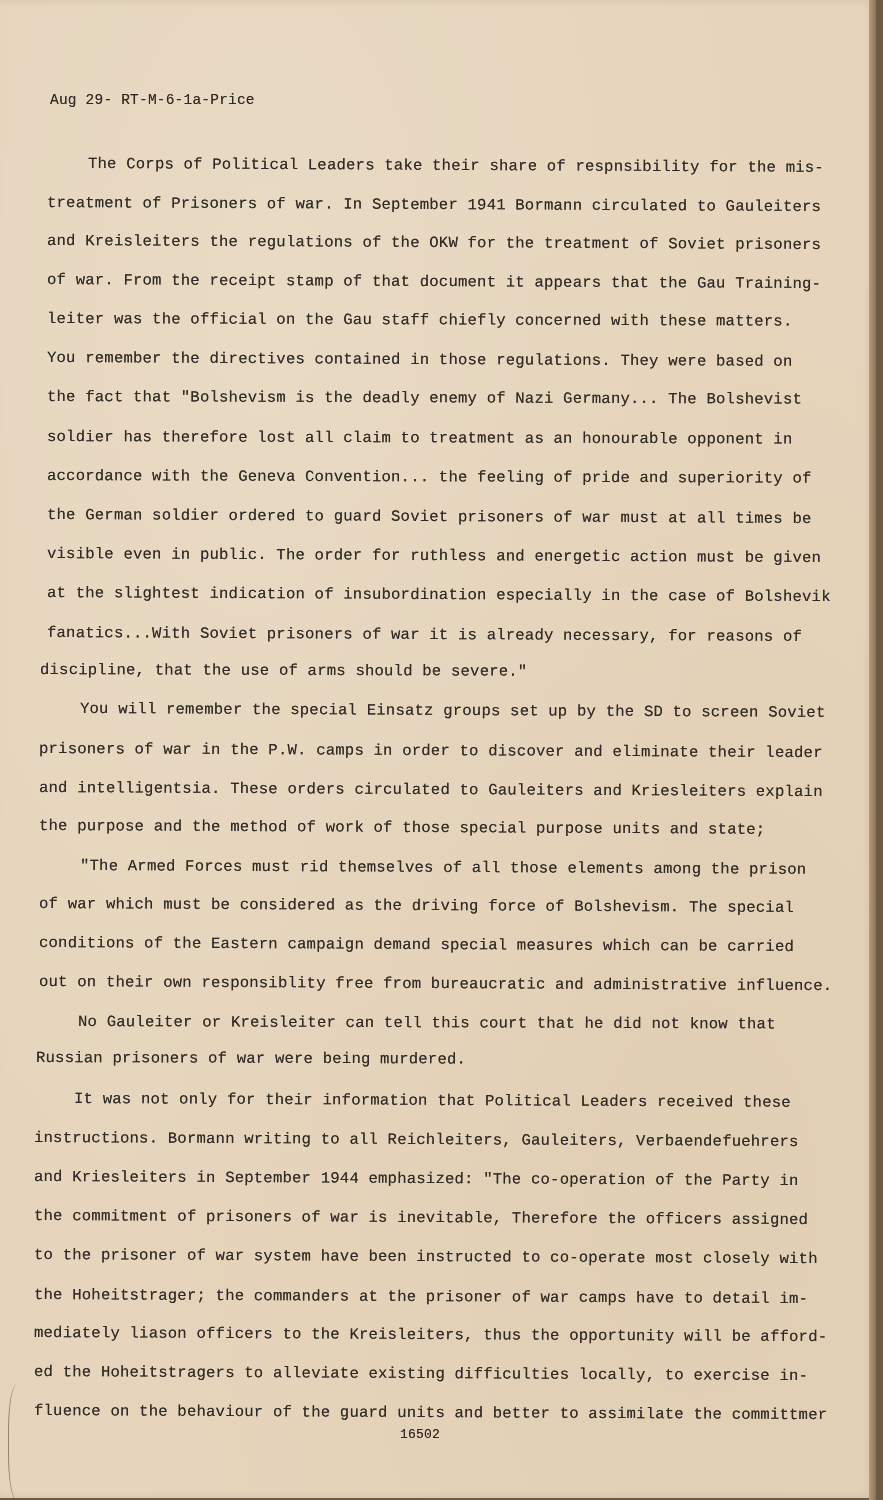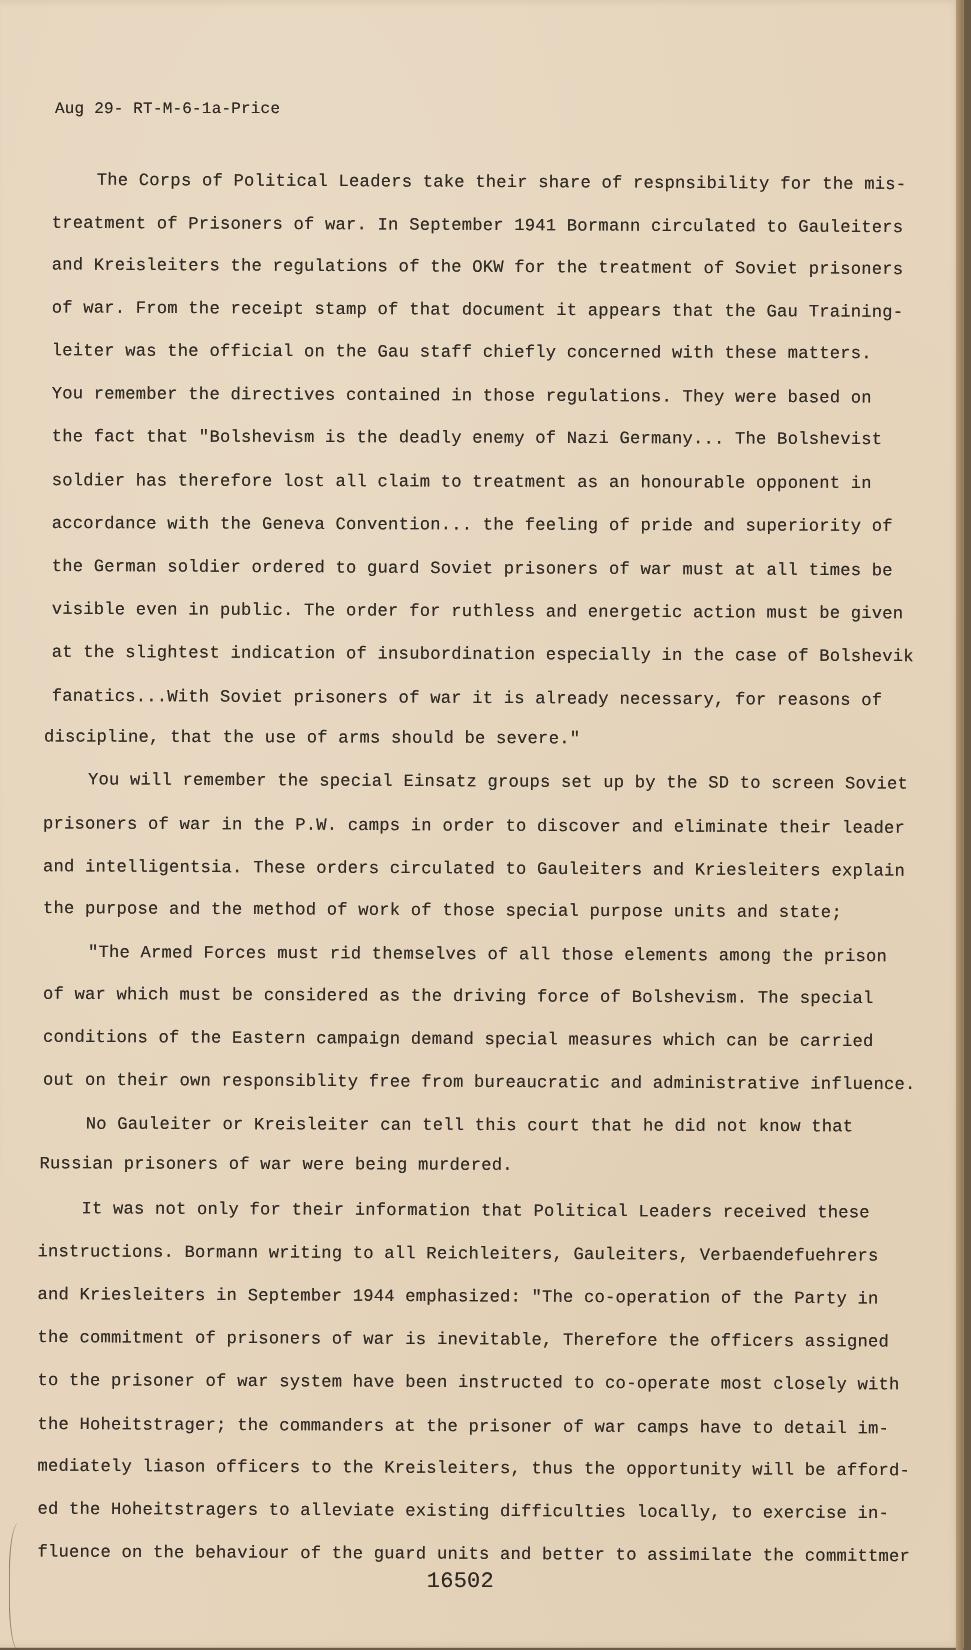--- a/index.html
+++ b/index.html
@@ -47,21 +47,21 @@
       font-family: "Liberation Mono", "DejaVu Sans Mono", monospace;
       color: #2f2a25;
       font-size: 15.6px;
       letter-spacing: 0.2px;
       position: absolute;
       white-space: pre;
       text-shadow: 0 0 0.4px rgba(40,30,20,0.6);
     }
     .header-ref { left: 50px; top: 92px; font-size: 14.5px; }
     .line { left: 45px; }
-    .page-number { left: 388px; top: 1427px; font-size: 20px; }
+    .page-number { left: 400px; top: 1427px; font-size: 13px; }
   </style>
 </head>
 <body>
 
 <div class="page">
   <div class="right-edge"></div>
   <div class="tear-left"></div>
 
   <div class="typed header-ref">Aug 29- RT-M-6-1a-Price</div>
 

